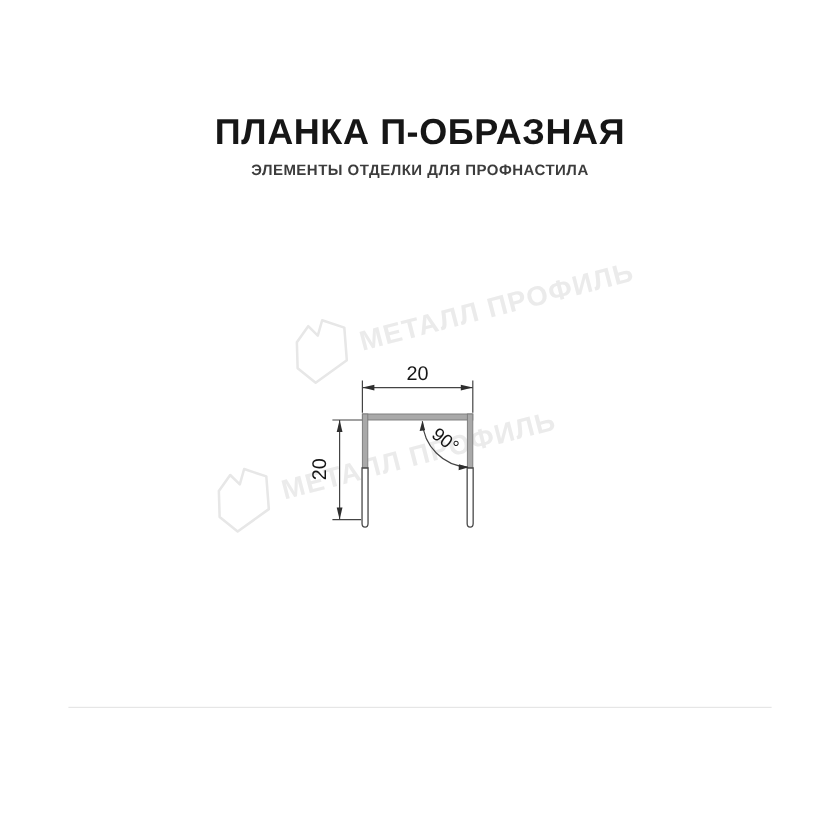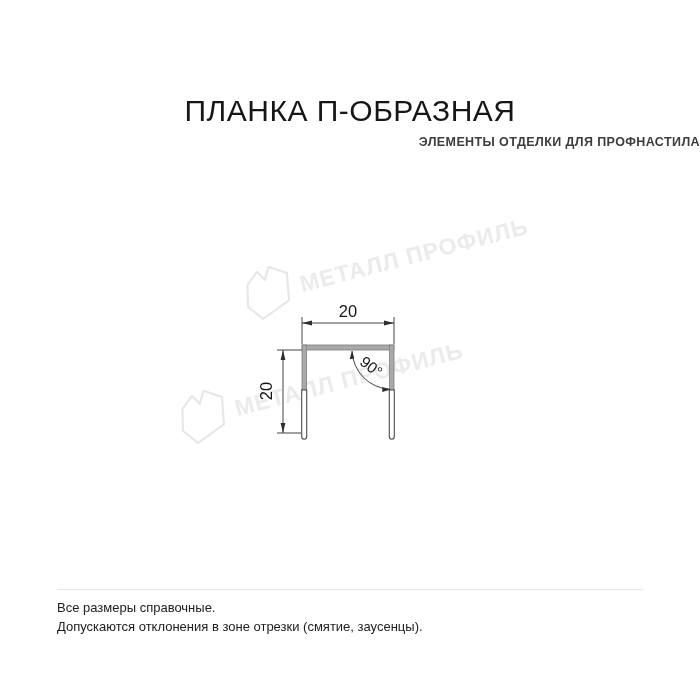--- a/index.html
+++ b/index.html
@@ -3,24 +3,24 @@
 <meta charset="utf-8">
 <style>
   html,body{margin:0;padding:0;background:#fff;}
   .page{
     position:relative;width:700px;height:700px;background:#ffffff;overflow:hidden;
     font-family:"Liberation Sans",sans-serif;
   }
   
   .header{position:absolute;top:94px;left:0;right:0;text-align:center;z-index:3;}
   .title-line{
-    font-size:30px;font-weight:400;color:#161616;line-height:33px;letter-spacing:0.5px;
+    font-size:30px;font-weight:700;color:#161616;line-height:33px;letter-spacing:0.5px;
   }
   .subtitle{
-    margin-top:8px;font-size:12.5px;font-weight:bold;color:#3c3c3c;letter-spacing:0.4px;text-align:right;
+    margin-top:8px;font-size:12.5px;font-weight:bold;color:#3c3c3c;letter-spacing:0.4px;
   }
   
   .watermark{
     position:absolute;display:flex;align-items:center;gap:8px;z-index:1;
     transform:rotate(-14.5deg);transform-origin:0 50%;
     color:#ebebeb;font-weight:bold;font-size:23px;letter-spacing:1px;white-space:nowrap;
     user-select:none;
   }
   #wm1{left:244px;top:272px;}
   #wm2{left:179px;top:396px;}
@@ -91,18 +91,14 @@
 
     <g>
       <path class="dim" d="M352,351 A40,40 0 0 0 390,389.3"></path>
       <polygon class="arrow" points="352,350.6 349.7,359.2 354.3,358.6"></polygon>
       <polygon class="arrow" points="390.6,389.4 382.4,386.9 382.2,391.9"></polygon>
       <text class="angletext" x="371" y="372" text-anchor="middle" transform="rotate(38 371 367)">90°</text>
     </g>
   </svg>
 
   <div class="divider"></div>
-  <div class="footer">
-    <div>Все размеры справочные.</div>
-    <div>Допускаются отклонения в зоне отрезки (смятие, заусенцы).</div>
-  </div>
 
 </div>
 
 </body></html>

